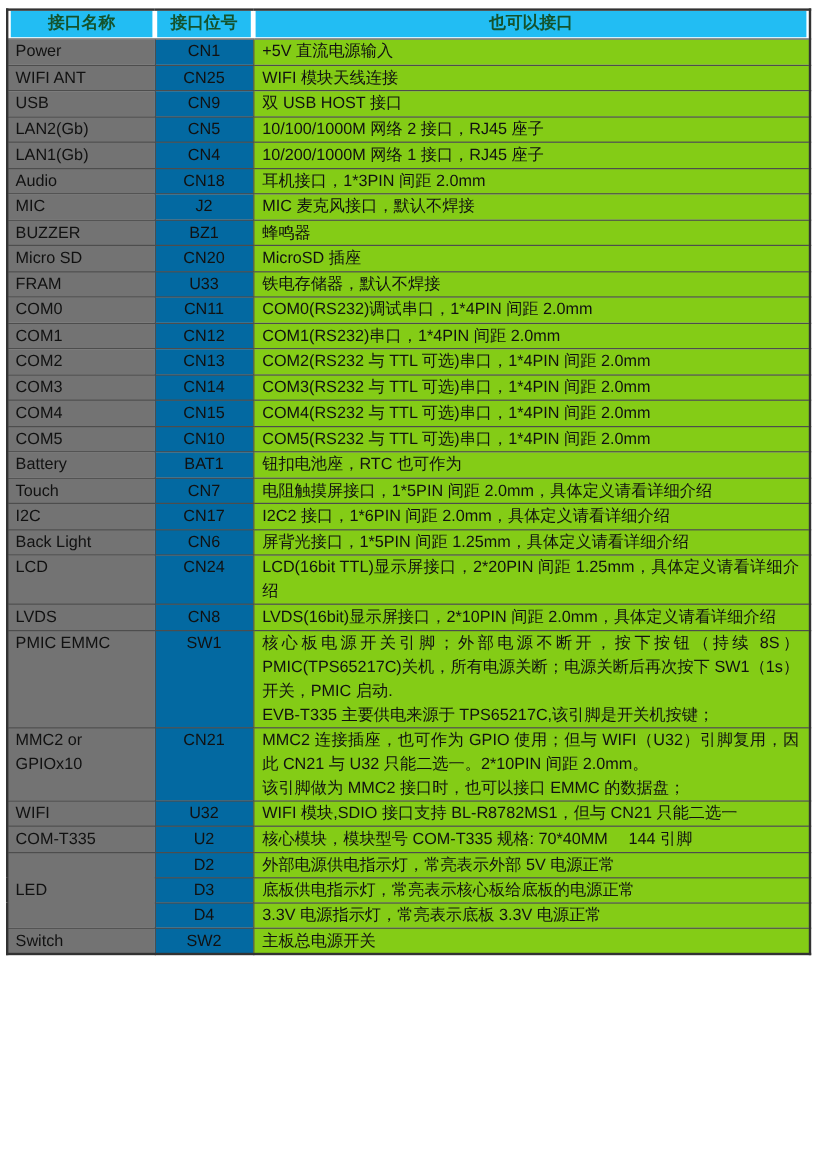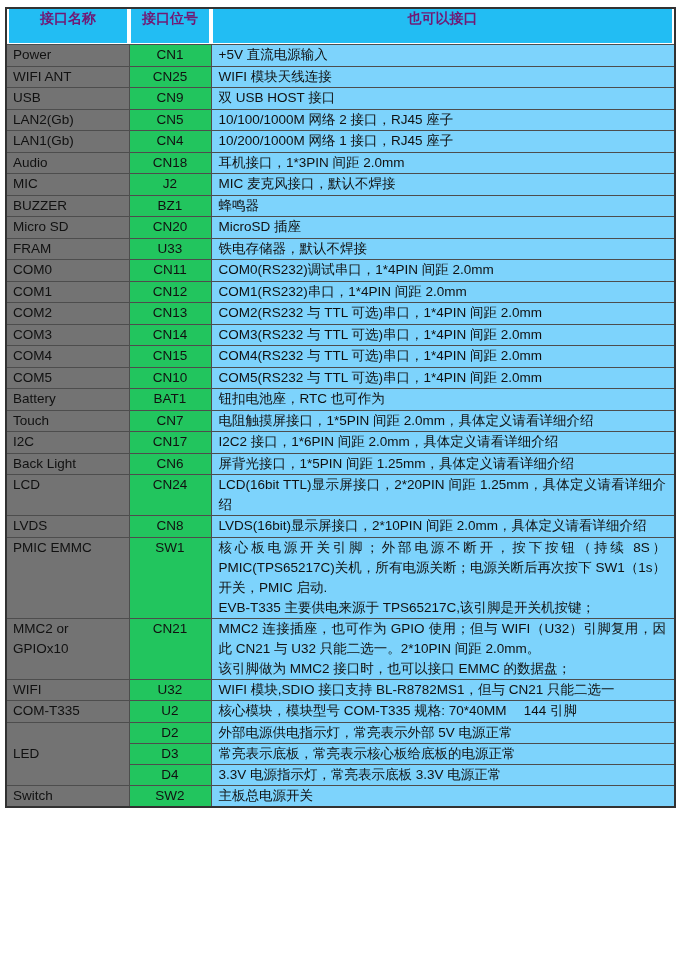--- a/index.html
+++ b/index.html
@@ -29,45 +29,45 @@
   th {
     padding: 0 2px 1px 2px;
     background: #ffffff;
     border: none;
     border-bottom: 1px solid #4d4d4d;
     font-weight: bold;
     vertical-align: top;
   }
   th .chip {
     background: #22bdf3;
-    color: #701a75;
-    height: 34px;
+    color: #14532d;
+    height: 22px;
     line-height: 19px;
     font-size: 14px;
     text-align: center;
     font-weight: bold;
   }
   td {
     border: 1px solid #4d4d4d;
     vertical-align: top;
     line-height: 20px;
     padding: 0;
   }
   td.cell-name {
     background: #737373;
     padding: 0 4px 0 6px;
     height: 20.5px;
   }
   td.cell-ref {
-    background: #22c55e;
+    background: #0369a1;
     text-align: center;
     padding: 0 2px;
   }
   td.cell-desc {
-    background: #7dd3fc;
+    background: #84cc16;
     padding: 0 8px 0 7px;
   }
   td.cell-desc .para { text-align: justify; }
   td.v-middle { vertical-align: middle; }
 </style>
 </head>
 <body>
 
 <div class="doc-page">
   <table class="iface">
@@ -277,21 +277,21 @@
         <tr>
           <td class="cell-name v-middle" rowspan="3">LED</td>
           <td class="cell-ref">D2</td>
           <td class="cell-desc">
             <div class="para">外部电源供电指示灯，常亮表示外部 5V 电源正常</div>
           </td>
         </tr>
         <tr>
           <td class="cell-ref">D3</td>
           <td class="cell-desc">
-            <div class="para">常亮表示底板，常亮表示核心板给底板的电源正常</div>
+            <div class="para">底板供电指示灯，常亮表示核心板给底板的电源正常</div>
           </td>
         </tr>
         <tr>
           <td class="cell-ref">D4</td>
           <td class="cell-desc">
             <div class="para">3.3V 电源指示灯，常亮表示底板 3.3V 电源正常</div>
           </td>
         </tr>
         <tr>
           <td class="cell-name" rowspan="1">Switch</td>

